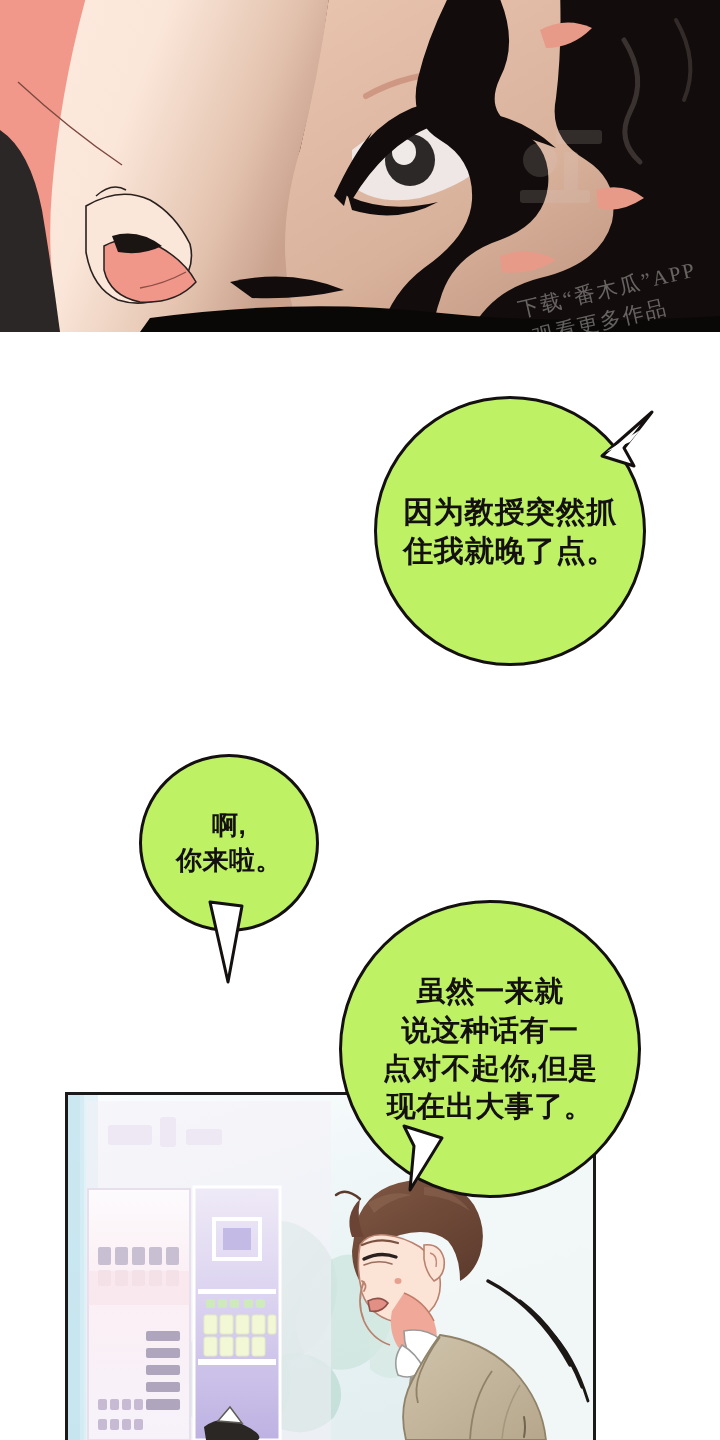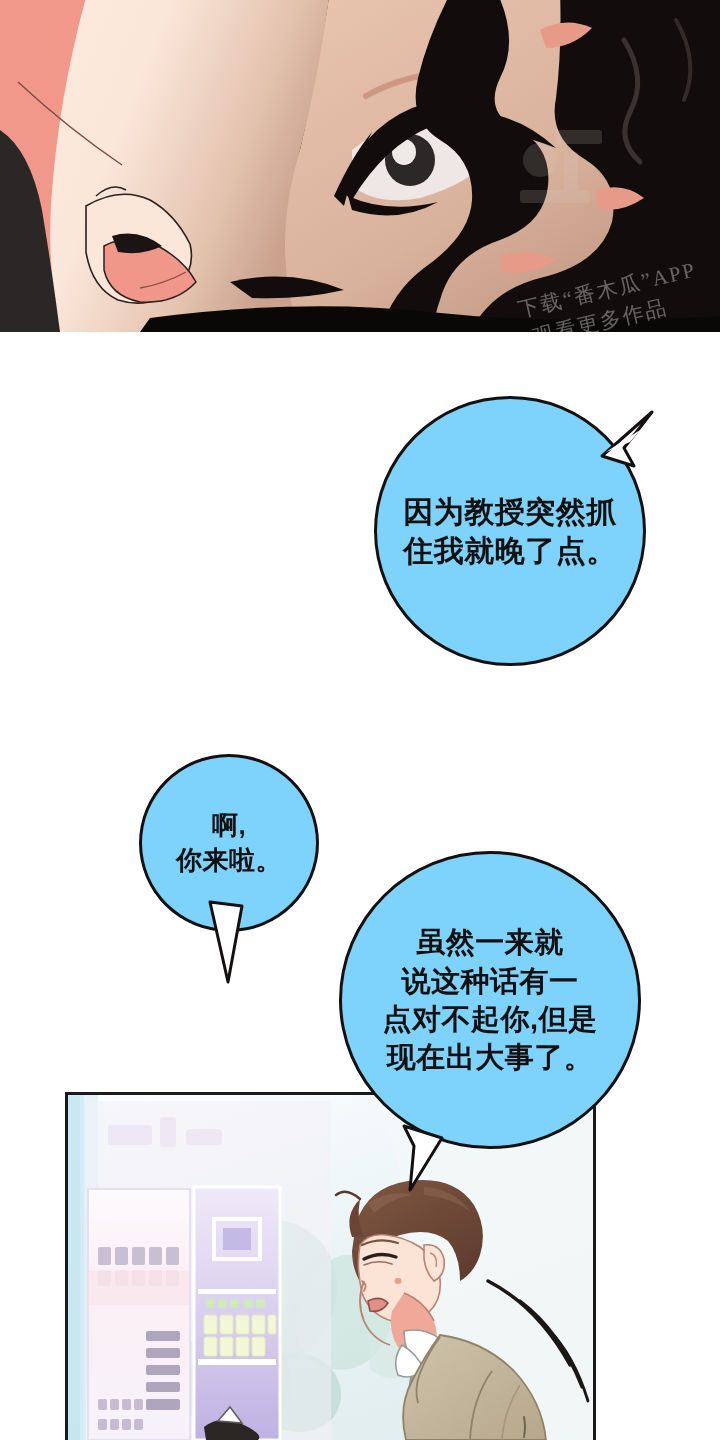--- a/index.html
+++ b/index.html
@@ -24,42 +24,42 @@
     font-size:21px;line-height:1.45;
     transform:rotate(-13deg);transform-origin:100% 100%;
     text-align:center;letter-spacing:2px;
     font-family:"Liberation Serif","DejaVu Serif",serif;
     white-space:nowrap;pointer-events:none;
   }
   .wm div:last-child{margin-right:28px;}
 
   
   .bubble{
-    position:absolute;background:#7dd3fc;border:3px solid #14100f;
+    position:absolute;background:#bef264;border:3px solid #14100f;
     border-radius:50%;box-sizing:border-box;
     display:flex;align-items:center;justify-content:center;
     z-index:6;
   }
   .bubble .txt{
     text-align:center;color:#14100f;font-weight:700;
     font-family:"Liberation Sans","DejaVu Sans",sans-serif;
     letter-spacing:.5px;white-space:pre-line;
   }
   .tail{position:absolute;z-index:7;}
   .tail svg{display:block;overflow:visible;}
 
   #bubble1{left:374px;top:396px;width:272px;height:270px;}
   #bubble1 .txt{font-size:30px;line-height:1.30;}
   #tail1{left:600px;top:412px;}
 
   #bubble2{left:139px;top:754px;width:180px;height:178px;}
   #bubble2 .txt{font-size:26px;line-height:1.34;}
   #tail2{left:206px;top:900px;}
 
-  #bubble3{left:339px;top:851px;width:302px;height:298px;}
+  #bubble3{left:339px;top:900px;width:302px;height:298px;}
   #bubble3 .txt{font-size:29px;line-height:1.32;}
   #tail3{left:396px;top:1124px;}
 
   
   .panel-bottom{
     position:absolute;left:65px;top:1092px;width:531px;height:348px;
     border:3px solid #1a1a1a;border-bottom:none;box-sizing:border-box;
     overflow:hidden;background:#f3f7fa;z-index:2;
   }
   .panel-bottom svg{display:block;width:525px;height:345px;}

